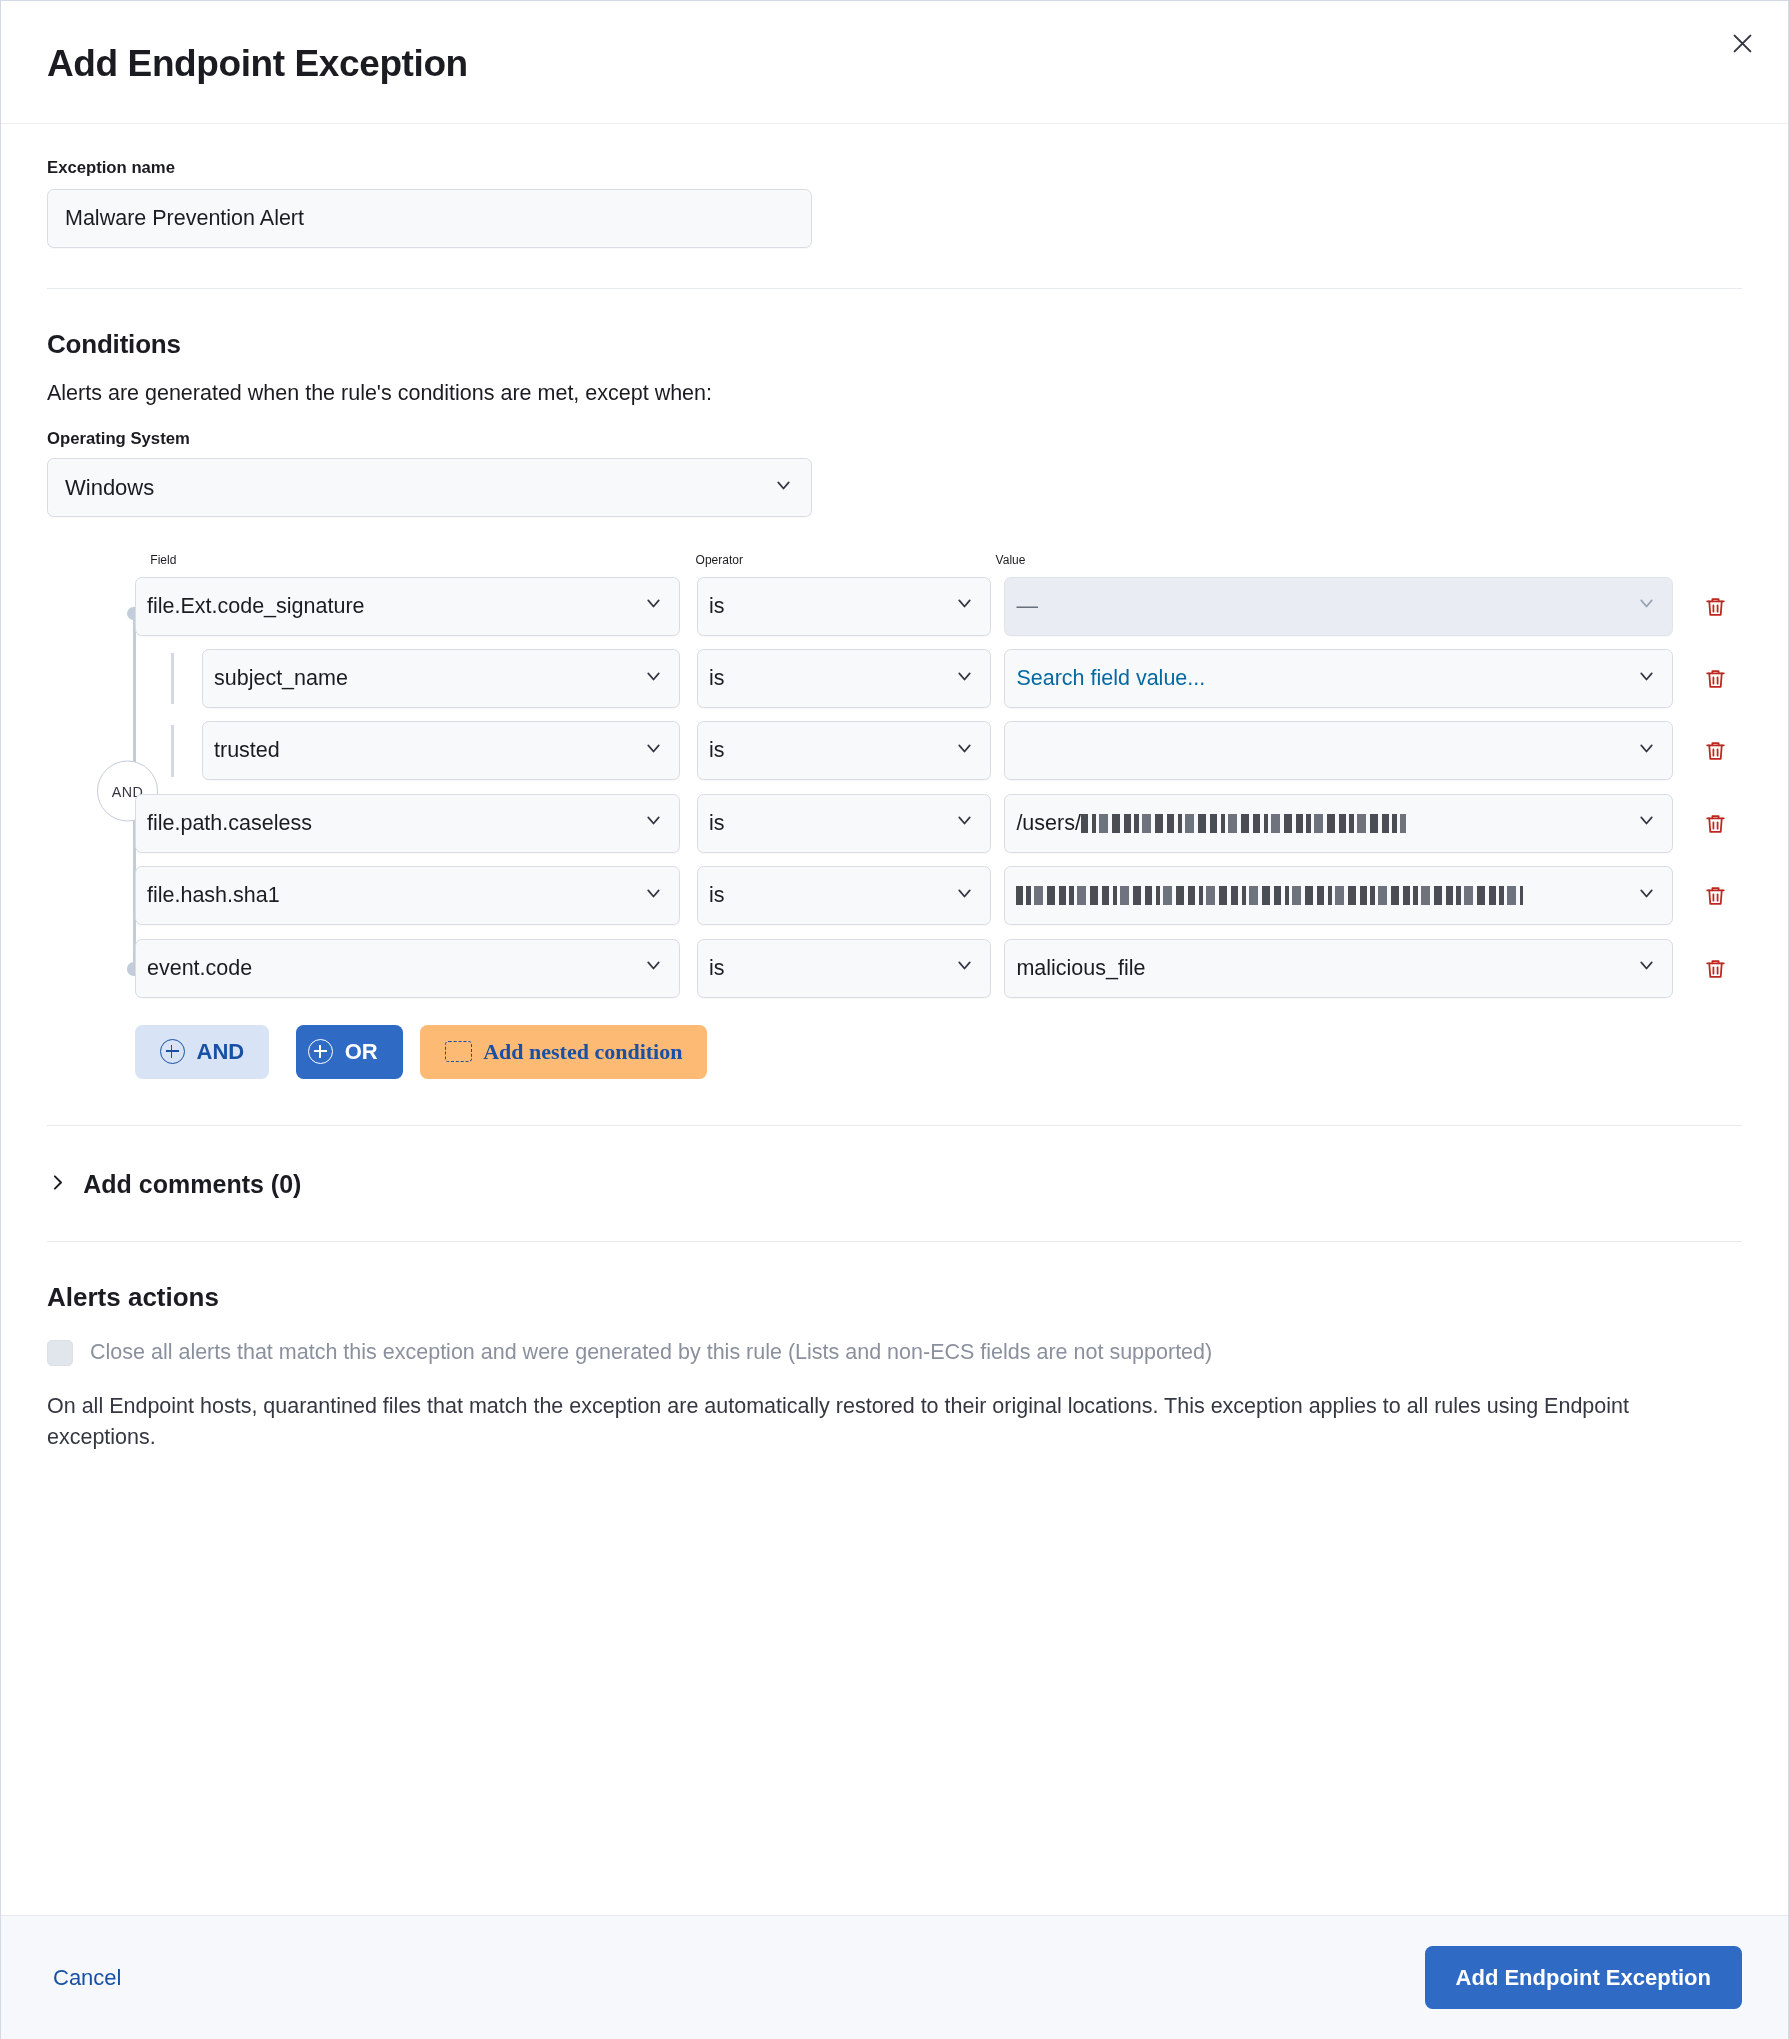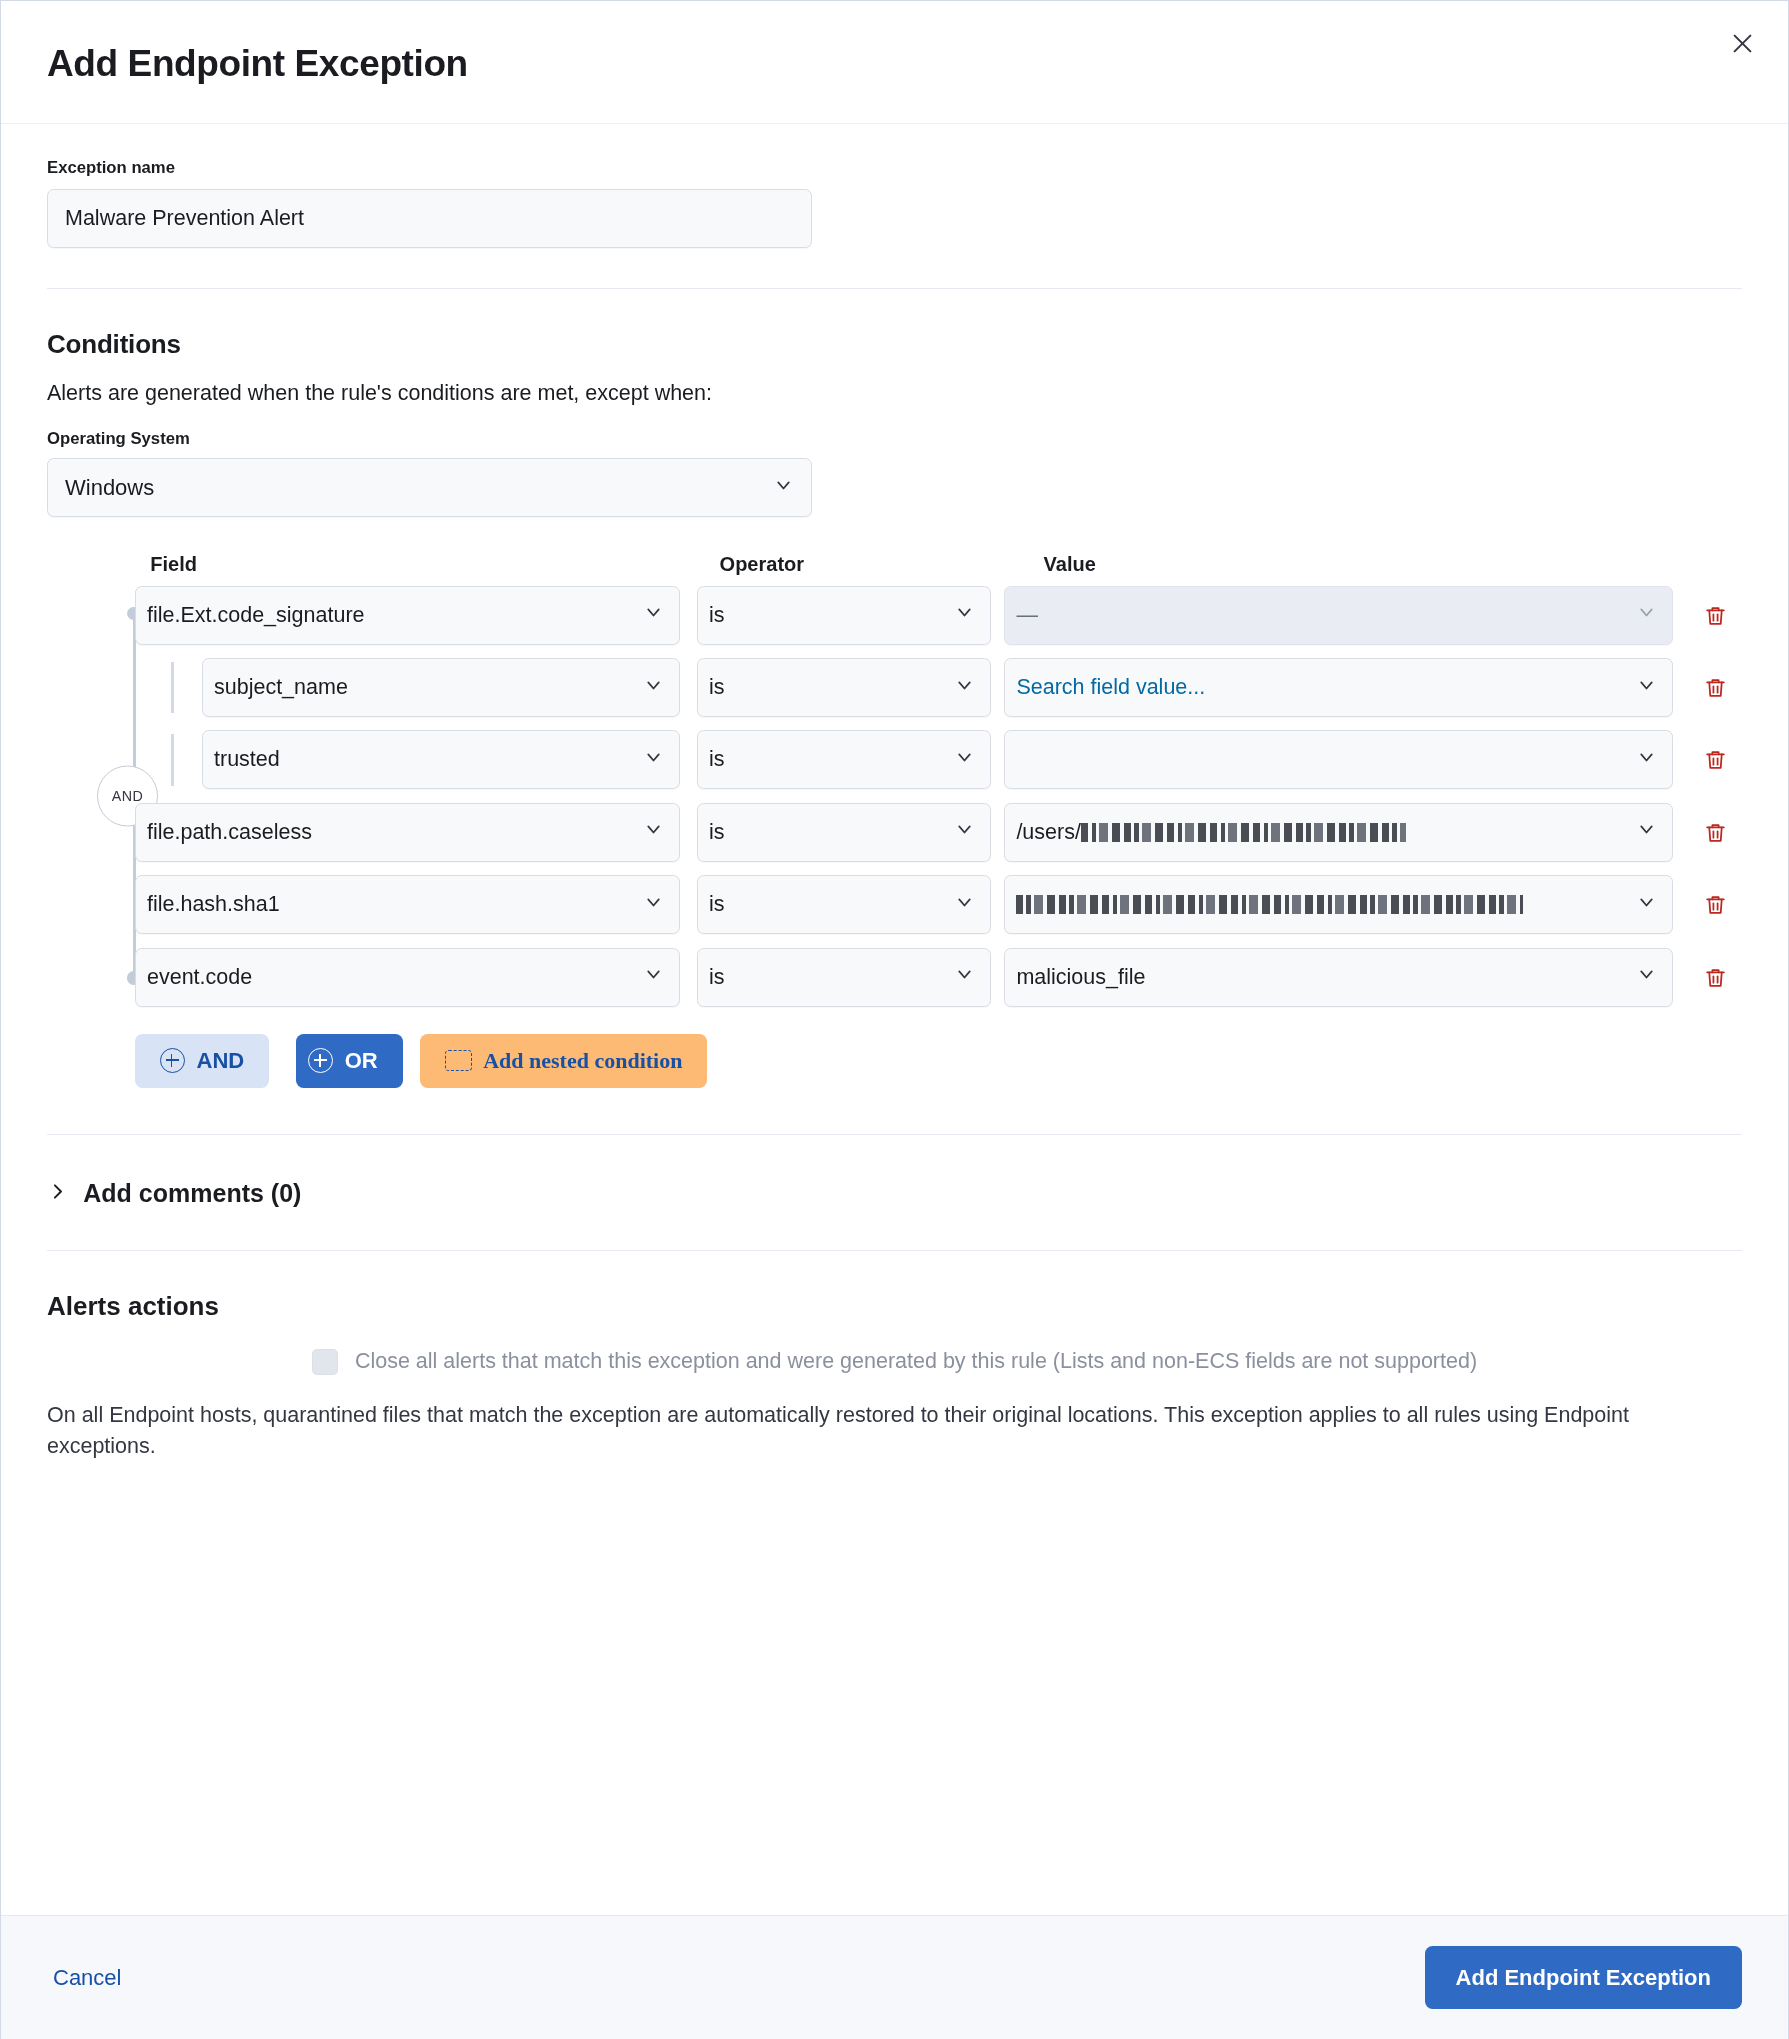--- a/index.html
+++ b/index.html
@@ -126,24 +126,23 @@
   }
 
   
   .builder {
     position: relative;
     margin-top: 36px;
     padding-left: 88px;
   }
   .col-headers {
     display: flex;
-    font-size: 20px;
-    font-weight: bold;
+    font-size: 12px;
+    font-weight: normal;
     margin-bottom: 9.6px;
-    gap: 24px;
   }
   .col-headers .h-field { width: 553px; padding-left: 15.3px; }
   .col-headers .h-op    { width: 298px; padding-left: 7.6px;}
   .col-headers .h-val   { width: 669px; padding-left: 9.6px;}
 
   .and-rail {
     position: absolute;
     left: 84px;
     top: 54px;
     width: 5.7px;
@@ -347,21 +346,20 @@
   .alerts-title {
     font-size: 26px;
     font-weight: bold;
     margin: 40px 0 0 0;
   }
   .checkbox-row {
     display: flex;
     align-items: center;
     gap: 17px;
     margin-top: 27px;
-    justify-content: center;
   }
   .checkbox {
     width: 26px;
     height: 26px;
     border-radius: 4.8px;
     background: #e1e5ec;
     border: 1px solid #dcdfe5;
     flex: 0 0 auto;
   }
   .checkbox-label {

